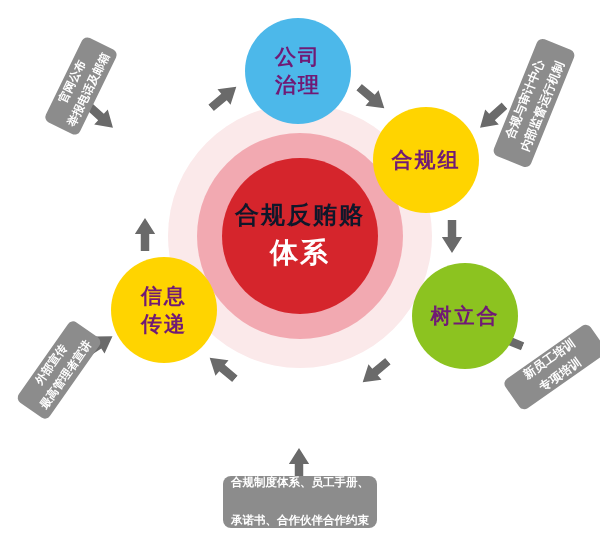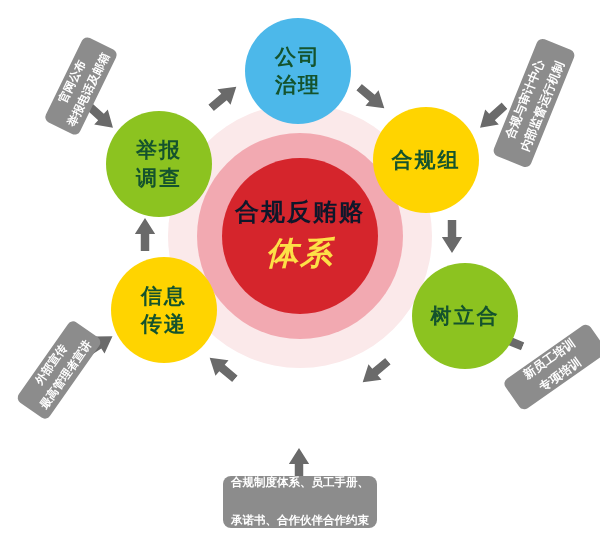--- a/index.html
+++ b/index.html
@@ -6,22 +6,22 @@
   .stage{
     position:relative;width:600px;height:549px;overflow:hidden;background:#ffffff;
     font-family:"DejaVu Sans","Liberation Sans",sans-serif;
   }
   .circle{position:absolute;border-radius:50%;display:flex;flex-direction:column;
     align-items:center;justify-content:center;text-align:center;}
   .halo{left:168px;top:104px;width:264px;height:264px;}
   .ring{left:197px;top:133px;width:206px;height:206px;}
   .core{left:222px;top:158px;width:156px;height:156px;}
   .core .t1{color:#0f172a;font-weight:bold;font-size:24px;letter-spacing:2px;line-height:1.45;}
-  .core .t2{color:#fde047;font-weight:bold;font-size:32px;letter-spacing:2px;line-height:1.45;font-style:italic;}
-  .sat{width:106px;height:106px;color:#14532d;font-weight:bold;font-size:21px;
+  .core .t2{color:#ffffff;font-weight:bold;font-size:28px;letter-spacing:2px;line-height:1.45;}
+  .sat{width:106px;height:106px;color:#701a75;font-weight:bold;font-size:21px;
     letter-spacing:2px;line-height:1.35;}
   .sat span{display:block;}
   .banner{position:absolute;border-radius:6px;color:#fff;font-weight:bold;
     display:flex;flex-direction:column;align-items:center;justify-content:center;
     text-align:center;}
   .banner div{white-space:nowrap;line-height:1.55;}
   .bn-tl{left:34px;top:67px;width:94px;height:38px;font-size:11.5px;transform:rotate(-64deg);}
   .bn-tr{left:471px;top:83px;width:126px;height:40px;font-size:12px;transform:rotate(-68deg);}
   .bn-r{left:503px;top:349px;width:104px;height:36px;font-size:12px;transform:rotate(-35deg);}
   .bn-l{left:10px;top:351px;width:98px;height:38px;font-size:11.5px;transform:rotate(-55deg);}
@@ -116,24 +116,20 @@
   <div class="circle sat" style="left: 373px; top: 107px; background-color: rgb(255, 212, 0);">
     <span>合规组</span>
   </div>
   <div class="circle sat" style="left: 412px; top: 263px; background-color: rgb(140, 195, 32);">
     <span>树立合</span>
   </div>
   <div class="circle sat" style="left: 111px; top: 257px; background-color: rgb(255, 212, 0);">
     <span>信息</span>
     <span>传递</span>
   </div>
-  <div class="circle sat" style="left: 106px; top: 111px; background-color: rgb(140, 195, 32);">
-    <span>举报</span>
-    <span>调查</span>
-  </div>
 
   <div class="banner bn-tl" style="background-color: rgb(140, 140, 140);">
     <div>官网公布</div>
     <div>举报电话及邮箱</div>
   </div>
   <div class="banner bn-tr" style="background-color: rgb(140, 140, 140);">
     <div>合规与审计中心</div>
     <div>内部监督运行机制</div>
   </div>
   <div class="banner bn-r" style="background-color: rgb(140, 140, 140);">

